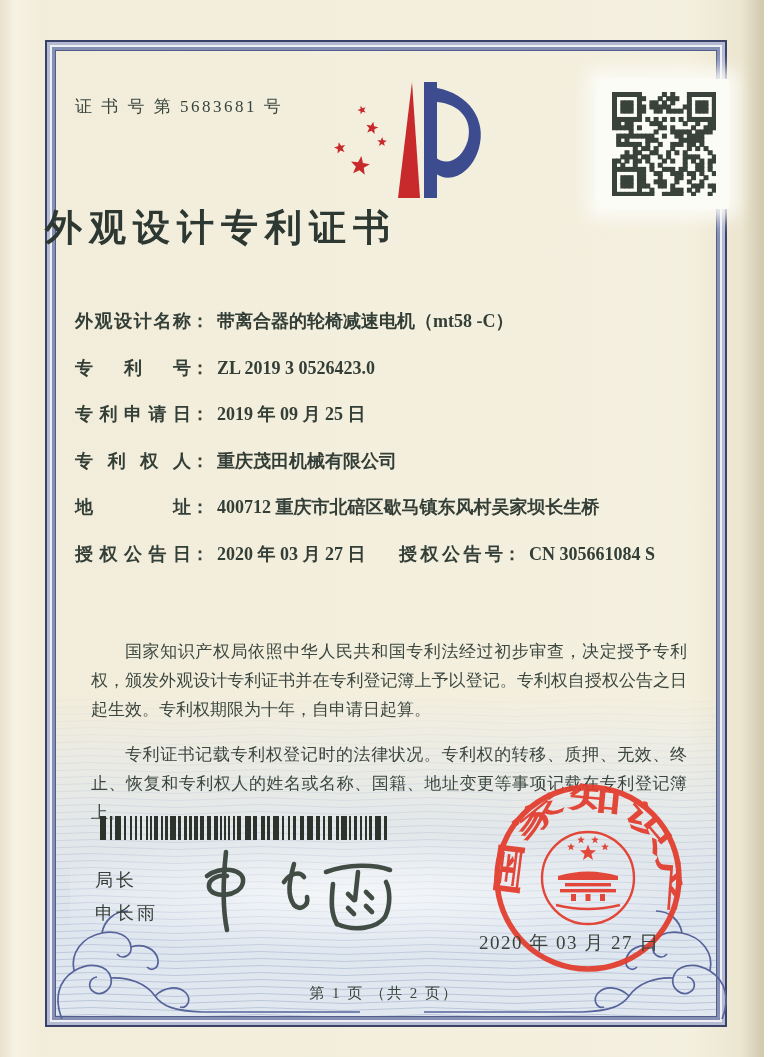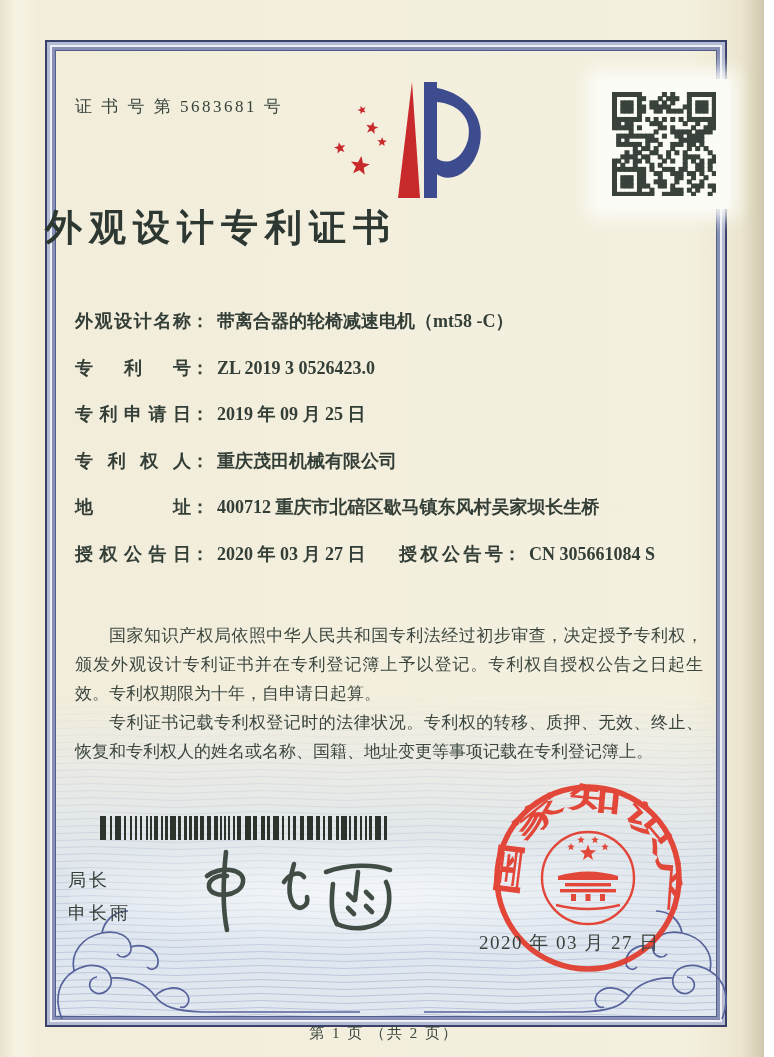--- a/index.html
+++ b/index.html
@@ -21,28 +21,28 @@
   .qrpatch{left:597px;top:79px;width:132px;height:130px;background:#fcfcf7;border-radius:3px;
     box-shadow:0 0 16px 10px rgba(252,252,247,.9);z-index:3;}
   .title{left:45px;top:203px;width:678px;text-align:left;font-size:37px;font-weight:bold;
     letter-spacing:7px;color:#2d3832;z-index:3;}
   .fields{left:75px;top:309px;width:630px;z-index:3;font-size:18px;color:#333e37;}
   .frow{position:relative;height:46.5px;white-space:nowrap;font-weight:bold;}
   .flabel{display:inline-block;width:116px;text-align:justify;text-align-last:justify;vertical-align:top;}
   .fcolon{margin-right:8px;}
   .grant2{position:absolute;left:324px;top:0;}
   .paras{left:75px;top:621px;width:628px;z-index:3;font-size:17px;line-height:29px;color:#3b463f;text-align:justify;}
-  .paras p{margin:0;text-indent:2em;}
+  .paras p{margin:16px;text-indent:2em;}
   .barcode{left:100px;top:816px;z-index:3;}
-  .sigblock{left:68px;top:864px;z-index:4;font-family:"Liberation Sans",sans-serif;font-size:18px;
+  .sigblock{left:95px;top:864px;z-index:4;font-family:"Liberation Sans",sans-serif;font-size:18px;
     color:#363f39;letter-spacing:3px;line-height:33px;}
   .signature{left:196px;top:842px;z-index:4;}
   .seal{left:490px;top:780px;z-index:3;opacity:.93;}
   .sealdate{left:479px;top:930px;z-index:4;font-size:19px;letter-spacing:1.5px;color:#3b423c;}
-  .pageinfo{left:45px;top:1024px;width:678px;text-align:center;font-size:15px;letter-spacing:2px;color:#39443d;z-index:4;}
+  .pageinfo{left:45px;top:984px;width:678px;text-align:center;font-size:15px;letter-spacing:2px;color:#39443d;z-index:4;}
   .backnote{left:0;top:1028px;width:774px;text-align:center;font-size:15.5px;letter-spacing:2px;color:#39443d;z-index:3;}
   .logo{left:316px;top:74px;z-index:3;}
   .qr{left:612px;top:92px;z-index:4;}
   .flourishL{left:52px;top:903px;z-index:2;}
   .flourishR{left:422px;top:903px;z-index:2;transform:scaleX(-1);}
 </style>
 </head>
 <body>
 
 <div class="scene">

